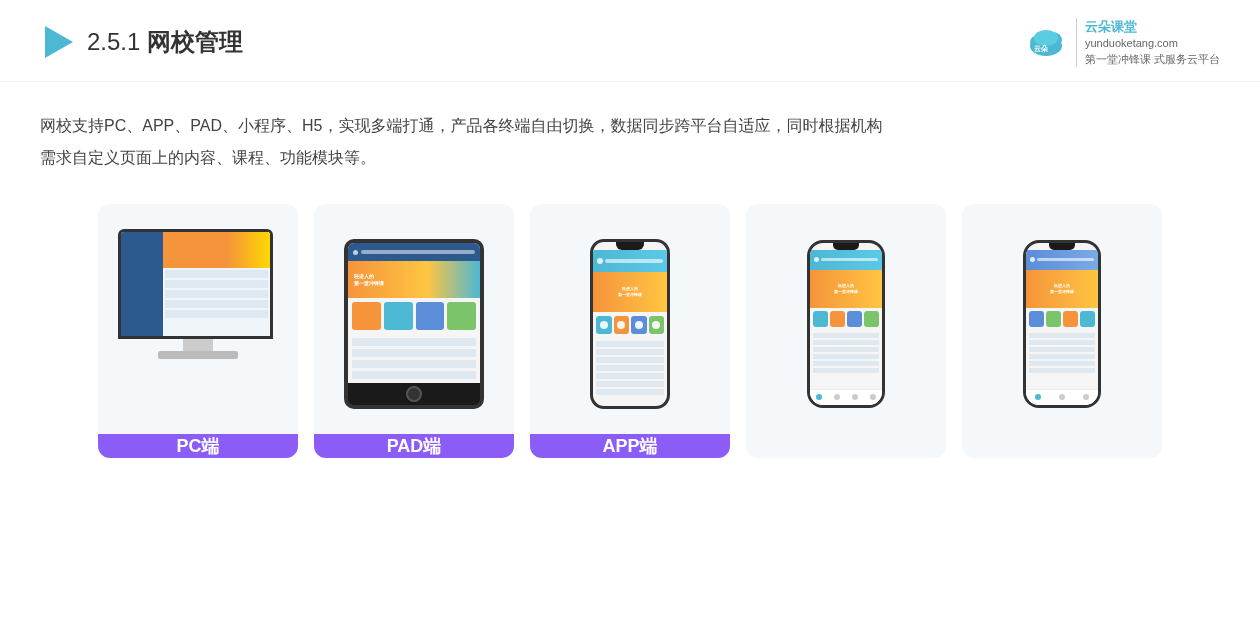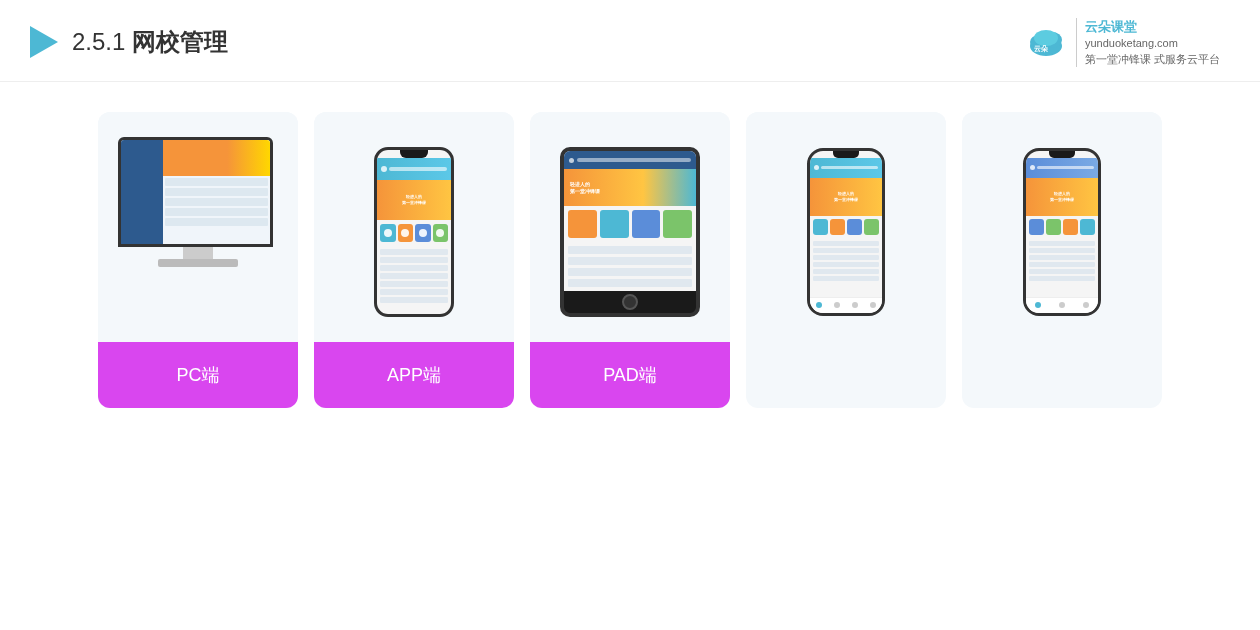--- a/index.html
+++ b/index.html
@@ -24,20 +24,21 @@
       align-items: center;
       justify-content: space-between;
       padding: 18px 40px 14px 30px;
       border-bottom: 1px solid #eee;
     }
 
     .header-left {
       display: flex;
       align-items: center;
       gap: 14px;
+      margin-left: 15px;
     }
 
     .logo-triangle {
       width: 0;
       height: 0;
       border-left: 28px solid #4db8d4;
       border-top: 16px solid transparent;
       border-bottom: 16px solid transparent;
     }
 
@@ -122,26 +123,26 @@
       height: 230px;
       display: flex;
       align-items: center;
       justify-content: center;
       padding: 20px 14px 10px 14px;
       background: #f4f8fb;
     }
 
     .card-label {
       width: 100%;
-      background: #d946ef;
+      background: #8b5cf6;
       color: #fff;
       text-align: center;
       font-size: 18px;
-      padding: 21px 0;
-      font-weight: 400;
+      padding: 0 0;
+      font-weight: 700;
     }
 
     
     .device-pc {
       position: relative;
       width: 160px;
       height: 190px;
     }
 
     .pc-monitor {
@@ -576,20 +577,24 @@
           <span>yunduoketang.com</span>
           <span>
             <span>第一堂冲锋课</span>
             <span>式服务云平台</span>
           </span>
         </div>
       </div>
     </div>
   </div>
 
+  <div class="description">
+    <p>网校支持PC、APP、PAD、小程序、H5，实现多端打通，产品各终端自由切换，数据同步跨平台自适应，同时根据机构</p>
+    <p>需求自定义页面上的内容、课程、功能模块等。</p>
+  </div>
 
   <div class="cards-section">
 
     <div class="card">
       <div class="card-image-area">
         <div class="device-pc">
           <div class="pc-monitor">
             <div class="pc-screen">
               <div class="pc-screen-content">
                 <div class="pc-sidebar"></div>
@@ -608,20 +613,52 @@
           </div>
           <div class="pc-stand-neck"></div>
           <div class="pc-stand-base"></div>
         </div>
       </div>
       <div class="card-label">PC端</div>
     </div>
 
     <div class="card">
       <div class="card-image-area">
+        <div class="device-pad">
+          <div class="pad-body">
+            <div class="pad-screen">
+              <div class="pad-header">
+                <div class="pad-header-dot"></div>
+                <div style="flex:1;height:4px;background:rgba(255,255,255,0.5);border-radius:2px;"></div>
+              </div>
+              <div class="pad-banner">
+                <div class="pad-banner-text">轻进人的<br>第一堂冲锋课</div>
+              </div>
+              <div class="pad-cards-row">
+                <div class="pad-card-item"></div>
+                <div class="pad-card-item"></div>
+                <div class="pad-card-item"></div>
+                <div class="pad-card-item"></div>
+              </div>
+              <div class="pad-content-rows">
+                <div class="pad-content-row"></div>
+                <div class="pad-content-row"></div>
+                <div class="pad-content-row"></div>
+                <div class="pad-content-row"></div>
+              </div>
+            </div>
+            <div class="pad-home-button"></div>
+          </div>
+        </div>
+      </div>
+      <div class="card-label">PAD端</div>
+    </div>
+
+    <div class="card">
+      <div class="card-image-area">
         <div class="device-phone">
           <div class="phone-body">
             <div class="phone-notch"></div>
             <div class="phone-screen">
               <div style="height:8px;"></div>
               <div class="phone-screen-header">
                 <div class="phone-header-dot"></div>
                 <div style="flex:1;height:4px;background:rgba(255,255,255,0.6);border-radius:2px;"></div>
               </div>
               <div class="phone-banner">
@@ -652,52 +689,20 @@
               </div>
             </div>
           </div>
         </div>
       </div>
       <div class="card-label">APP端</div>
     </div>
 
     <div class="card">
       <div class="card-image-area">
-        <div class="device-pad">
-          <div class="pad-body">
-            <div class="pad-screen">
-              <div class="pad-header">
-                <div class="pad-header-dot"></div>
-                <div style="flex:1;height:4px;background:rgba(255,255,255,0.5);border-radius:2px;"></div>
-              </div>
-              <div class="pad-banner">
-                <div class="pad-banner-text">轻进人的<br>第一堂冲锋课</div>
-              </div>
-              <div class="pad-cards-row">
-                <div class="pad-card-item"></div>
-                <div class="pad-card-item"></div>
-                <div class="pad-card-item"></div>
-                <div class="pad-card-item"></div>
-              </div>
-              <div class="pad-content-rows">
-                <div class="pad-content-row"></div>
-                <div class="pad-content-row"></div>
-                <div class="pad-content-row"></div>
-                <div class="pad-content-row"></div>
-              </div>
-            </div>
-            <div class="pad-home-button"></div>
-          </div>
-        </div>
-      </div>
-      <div class="card-label">PAD端</div>
-    </div>
-
-    <div class="card">
-      <div class="card-image-area">
         <div class="device-mini-phone">
           <div class="mini-phone-body">
             <div class="mini-phone-notch"></div>
             <div class="mini-phone-screen">
               <div class="mini-phone-header">
                 <div class="mini-header-dot"></div>
                 <div style="flex:1;height:3px;background:rgba(255,255,255,0.6);border-radius:2px;"></div>
               </div>
               <div class="mini-banner">
                 <div class="mini-banner-text">轻进人的<br>第一堂冲锋课</div>

